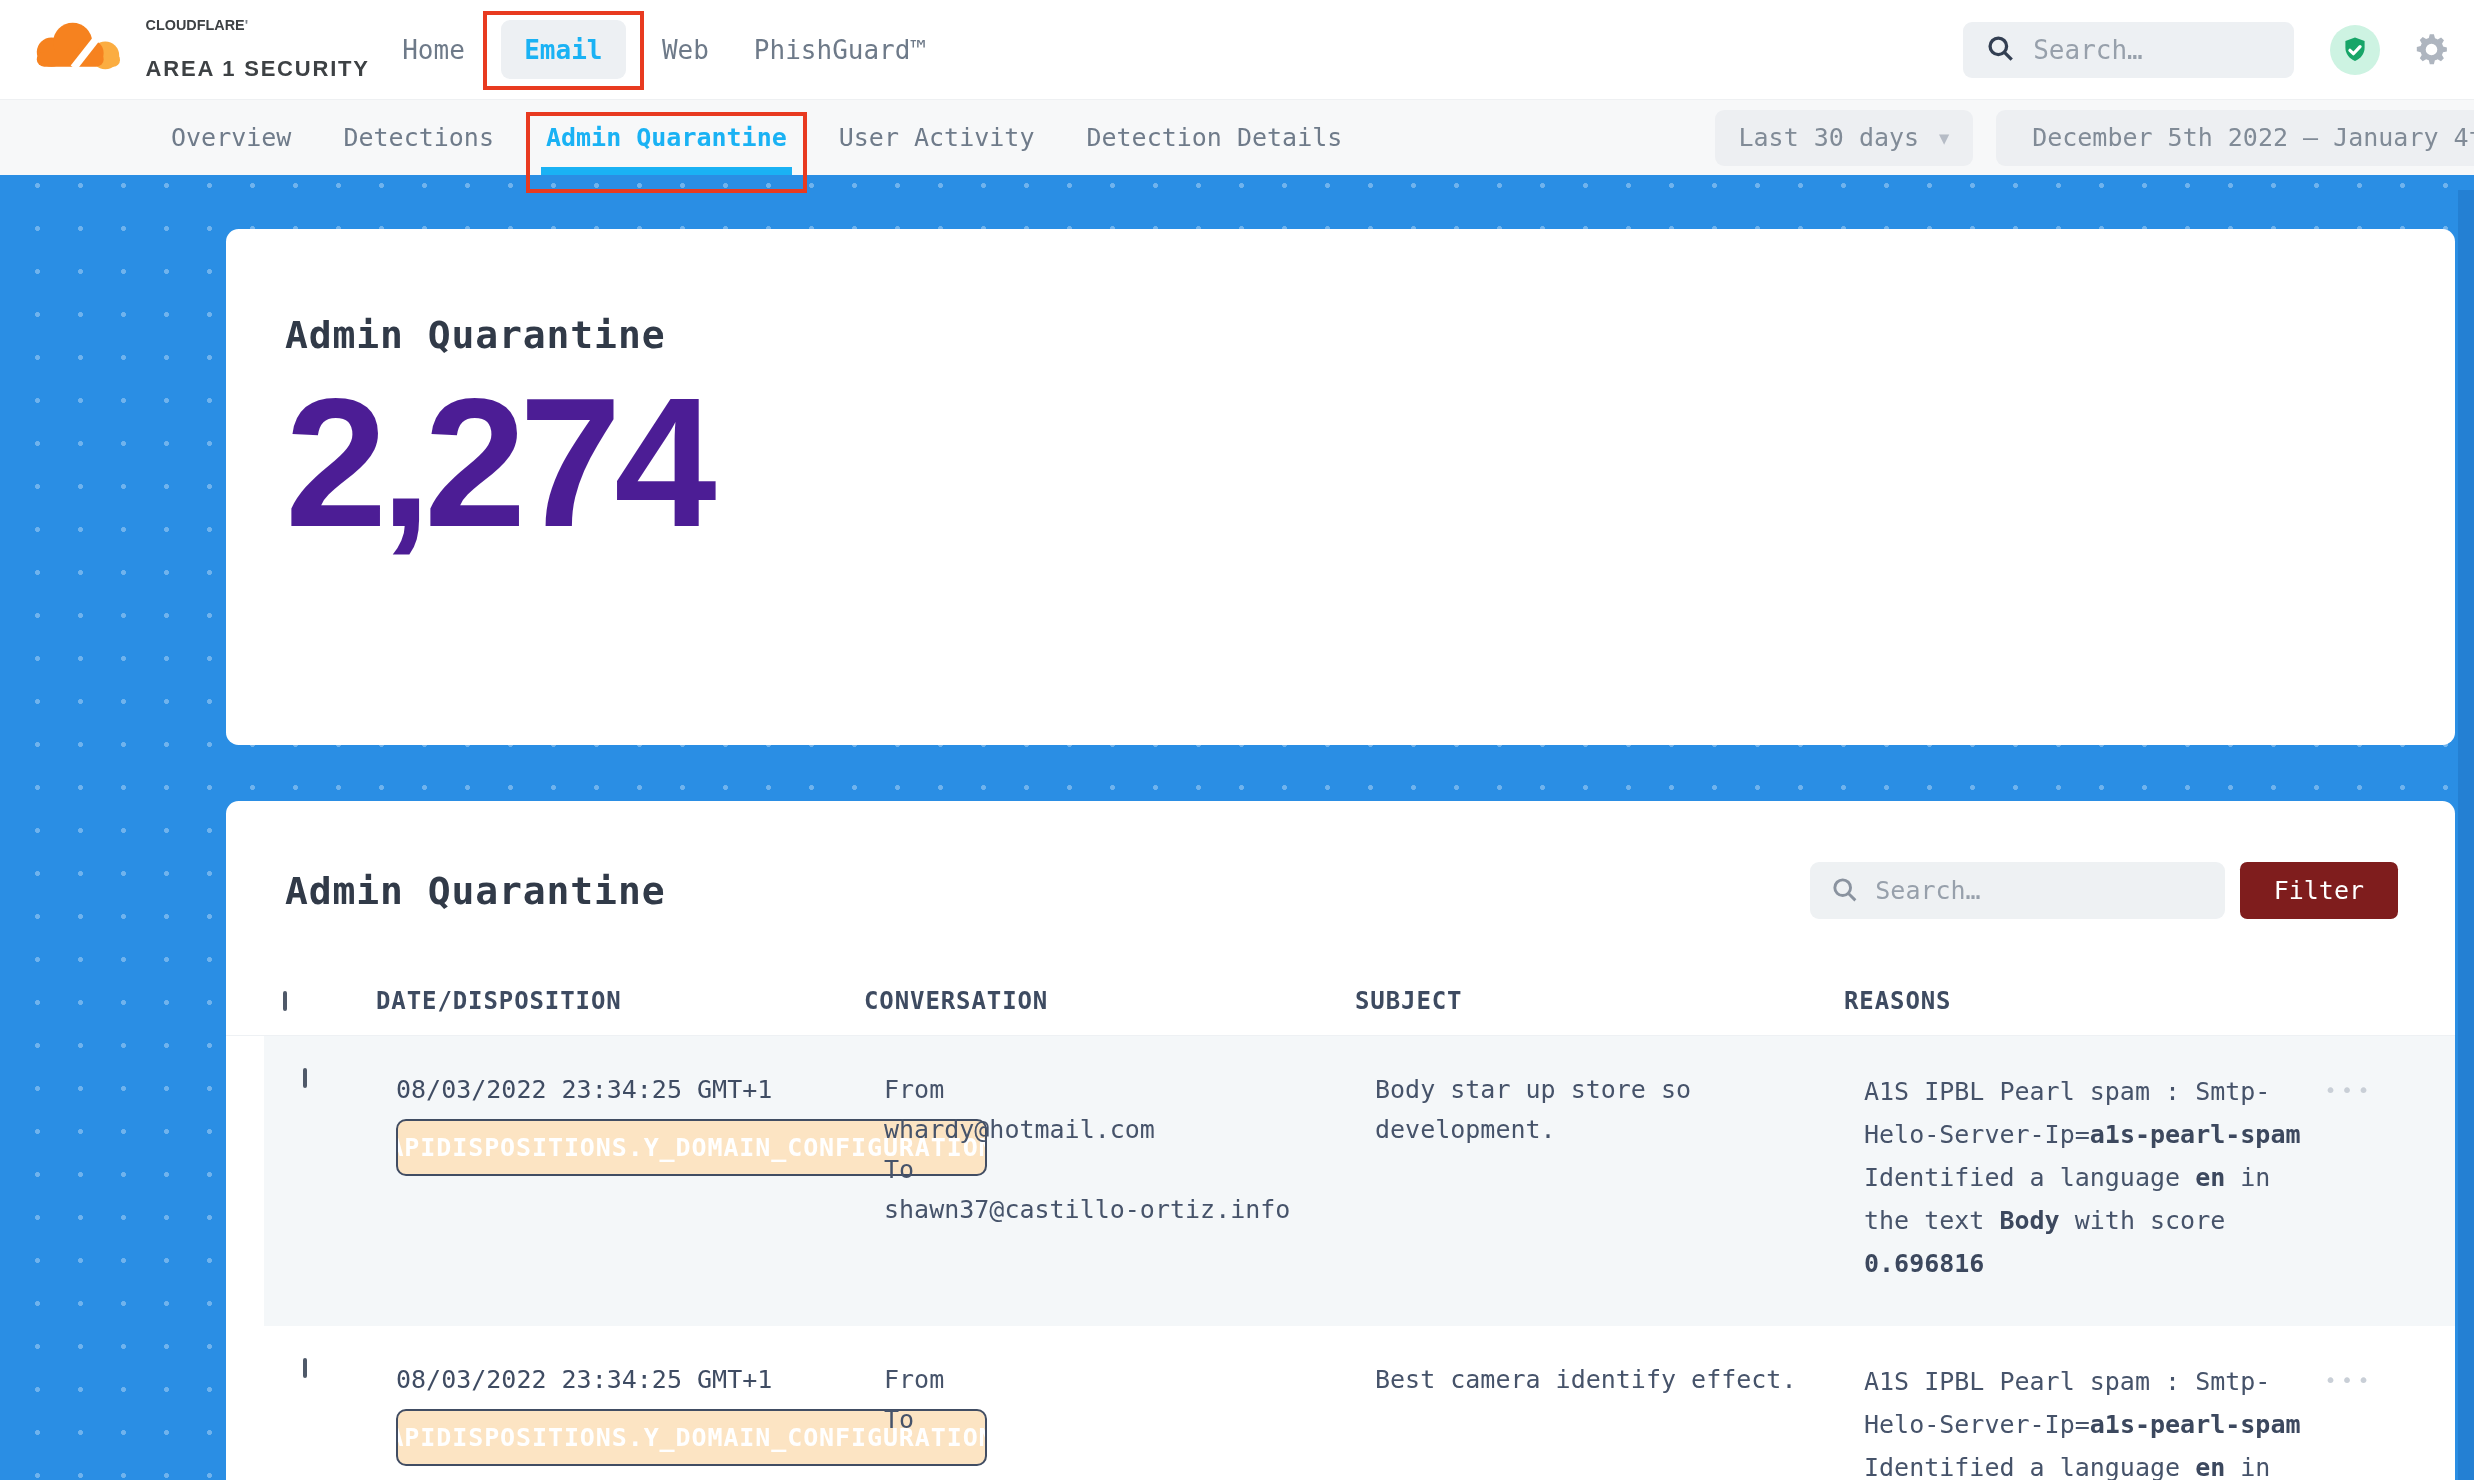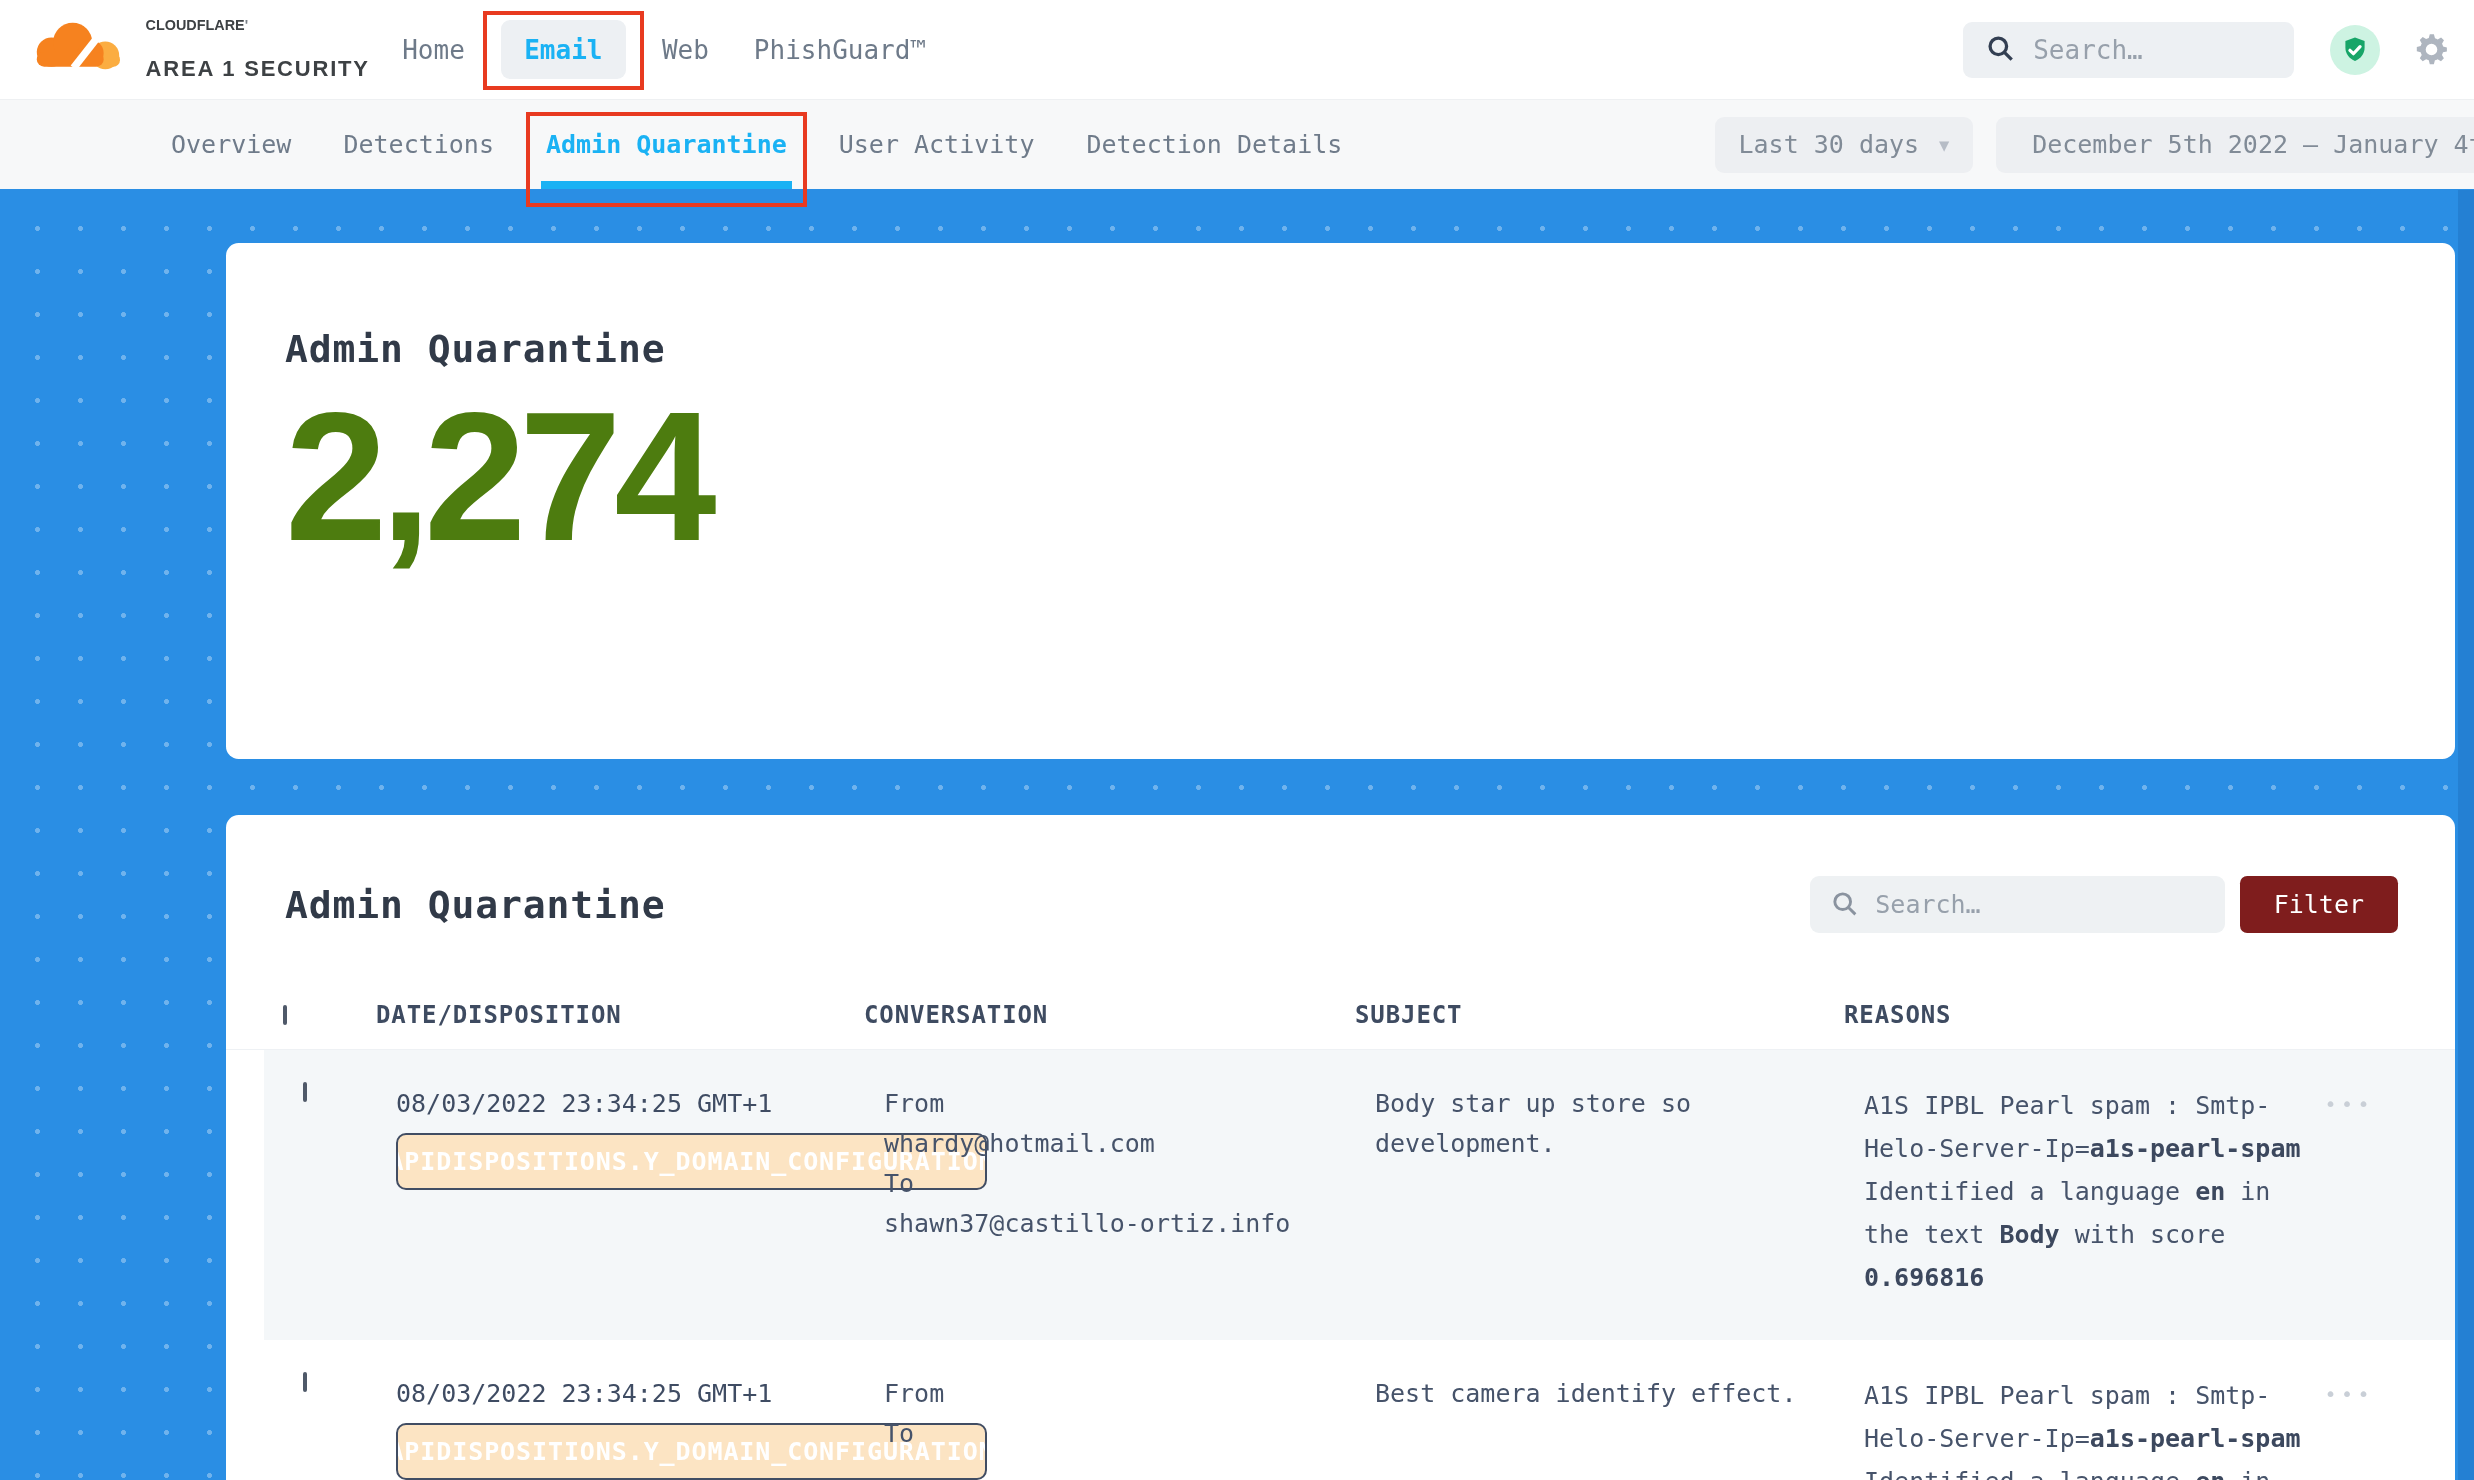--- a/index.html
+++ b/index.html
@@ -37,21 +37,21 @@
   }
   .search-pill input::placeholder { color:#97a0ab; }
   .shield-badge {
     margin-left:36px; width:50px; height:50px; border-radius:50%;
     background:#cdf3e2; display:flex; align-items:center; justify-content:center;
   }
   .gear-wrap { margin-left:30.5px; display:flex; align-items:center; }
   
   .subnav {
     position:relative; z-index:9;
-    height:90px; background:#f7f8f9; border-top:0.9px solid #eef0f2;
+    height:76px; background:#f7f8f9; border-top:0.9px solid #eef0f2;
     display:flex; align-items:stretch; padding-left:171px;
   }
   .subnav-item {
     position:relative; display:flex; align-items:center;
     font-size:25px; color:#6f7b8a; margin-right:52px; cursor:pointer; white-space:nowrap;
   }
   .subnav-item.active { color:#1ab2f4; font-weight:bold; }
   .active-underline { position:absolute; left:-5.4px; right:-5.4px; bottom:0; height:8px; background:#1ab2f4; }
   .subnav-right { margin-left:auto; display:flex; align-items:center; gap:23.4px; }
   .chip {
@@ -66,21 +66,21 @@
   .red-box.email { top:-9px; right:-18px; bottom:-10.8px; left:-18px; }
   .red-box.aq { top:11.7px; right:-20px; bottom:-18px; left:-20px; }
   
   .main { padding:54px 20px 0 226px; }
   .card { background:#ffffff; border-radius:12.6px; }
   .summary-card { height:516px; padding:84px 59px; margin-bottom:56px; }
   .card-title { font-size:38px; font-weight:bold; color:#313a48; letter-spacing:0.9px; }
   .metric-label { margin-top:101px; font-size:27px; letter-spacing:3.6px; color:#4e5d7a; }
   .metric-value {
     margin-top:12.6px; font-family:"Liberation Sans","DejaVu Sans",sans-serif;
-    font-size:184px; font-weight:900; letter-spacing:-7.2px; color:#4d7c0f; line-height:1;
+    font-size:184px; font-weight:900; letter-spacing:-7.2px; color:#4c1d95; line-height:1;
   }
   .table-card { min-height:988px; padding:61px 0 0 0; }
   .table-card-head { display:flex; align-items:center; padding:0 57px 0 59px; }
   .table-controls { margin-left:auto; display:flex; align-items:center; gap:14.4px; }
   .card-search {
     width:415px; height:57px; background:#eef1f3; border-radius:9px;
     display:flex; align-items:center; gap:16px; padding:0 20px;
   }
   .card-search input { border:0; outline:0; background:transparent; width:100%;
     font-family:inherit; font-size:25px; color:#4a5670; }

